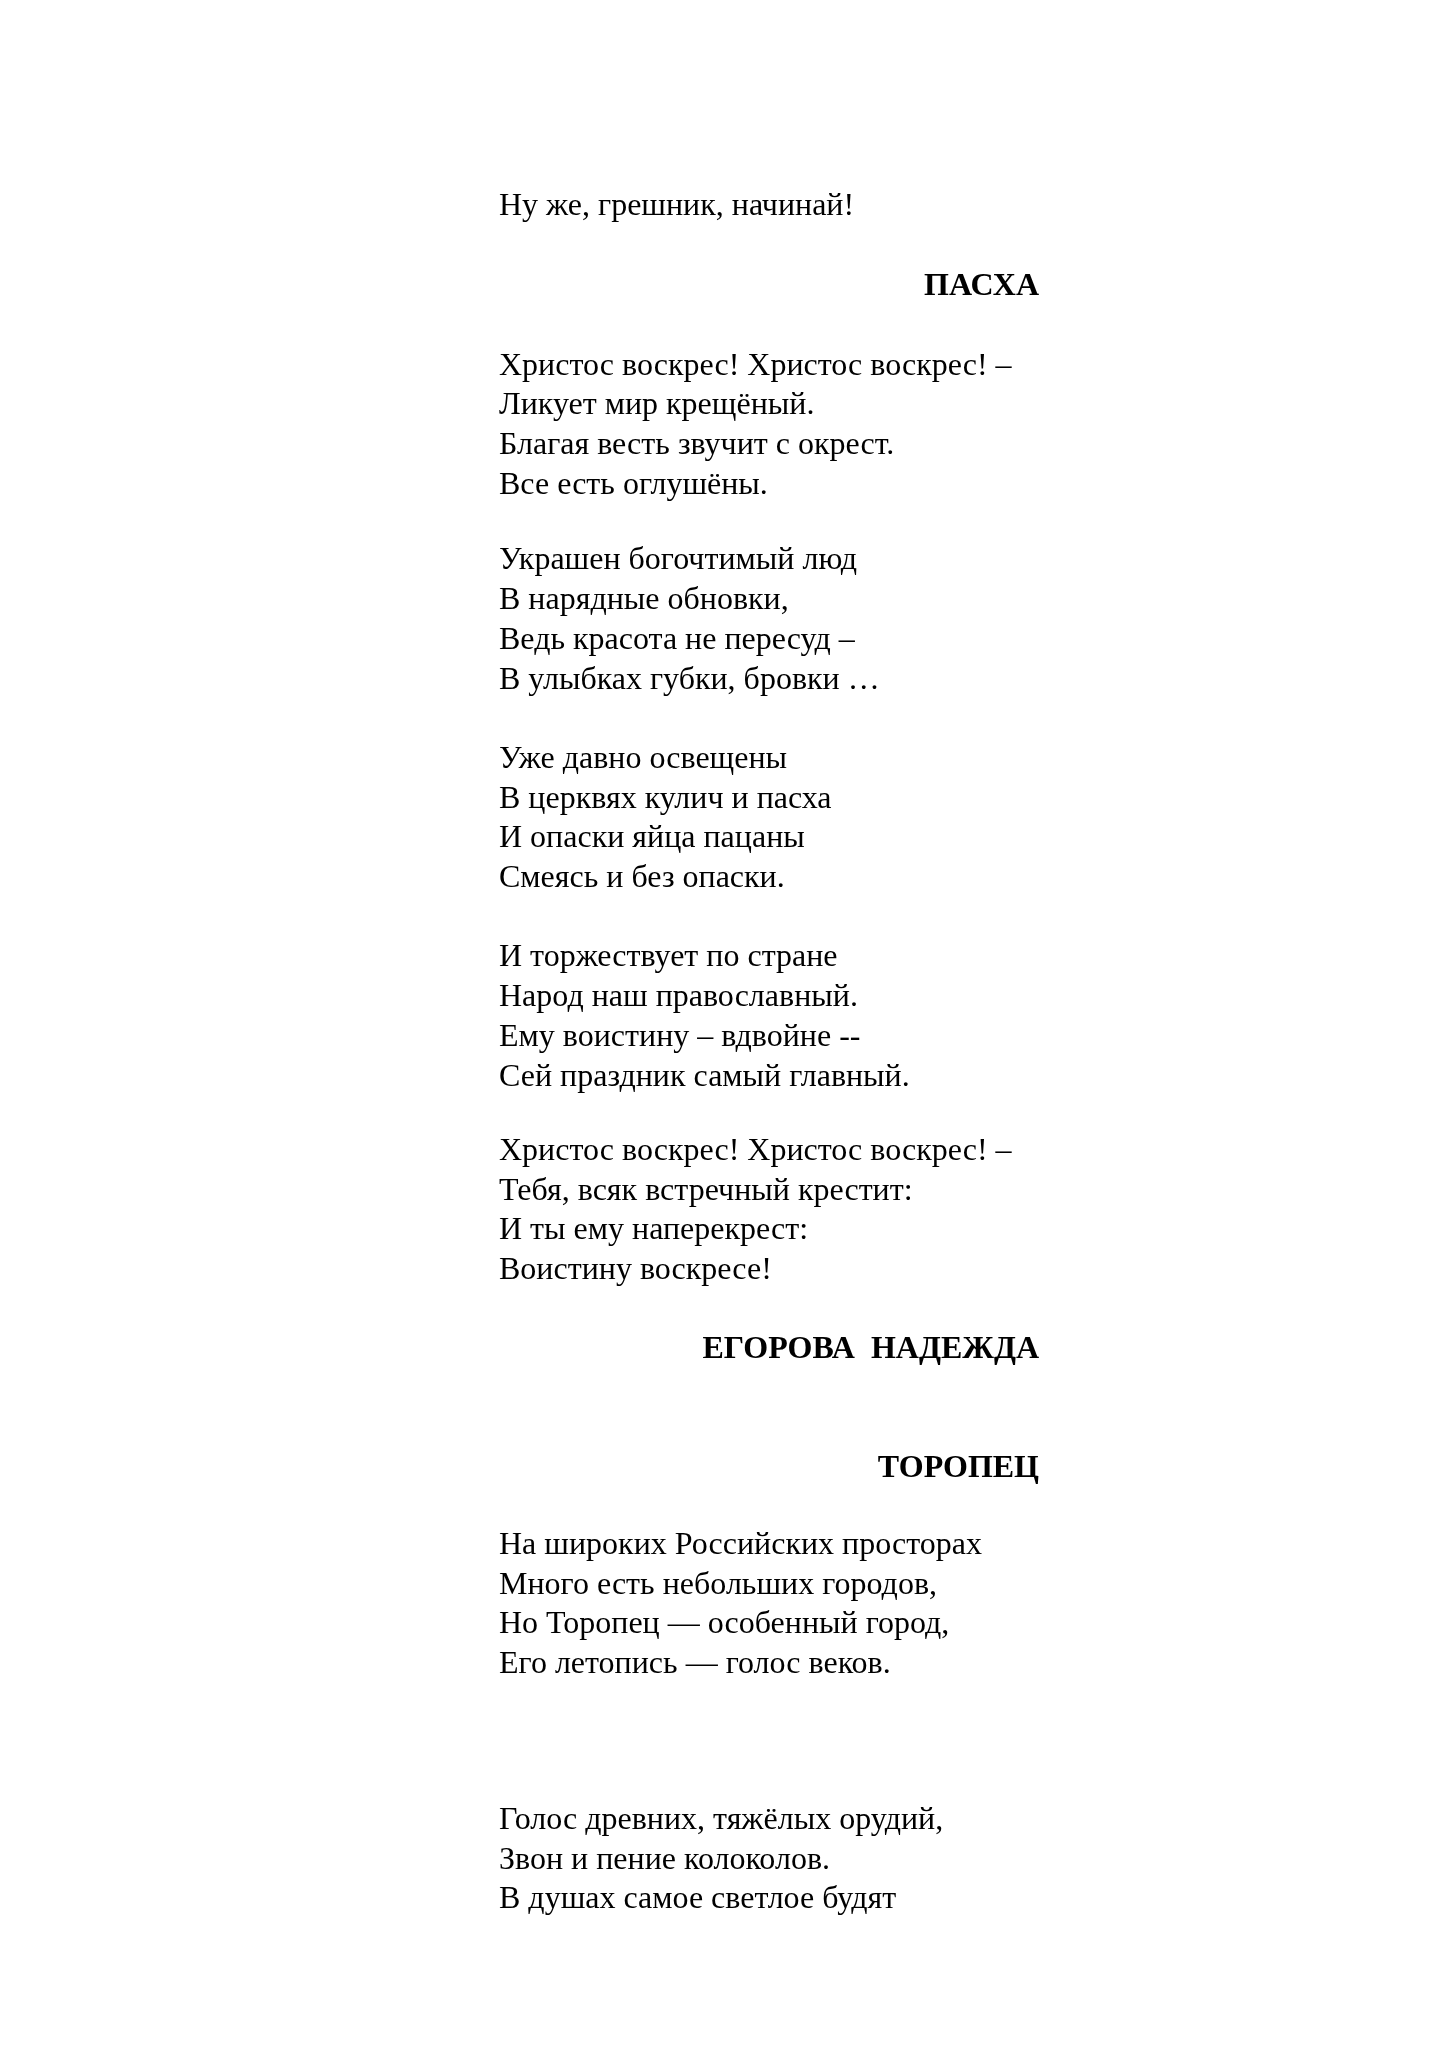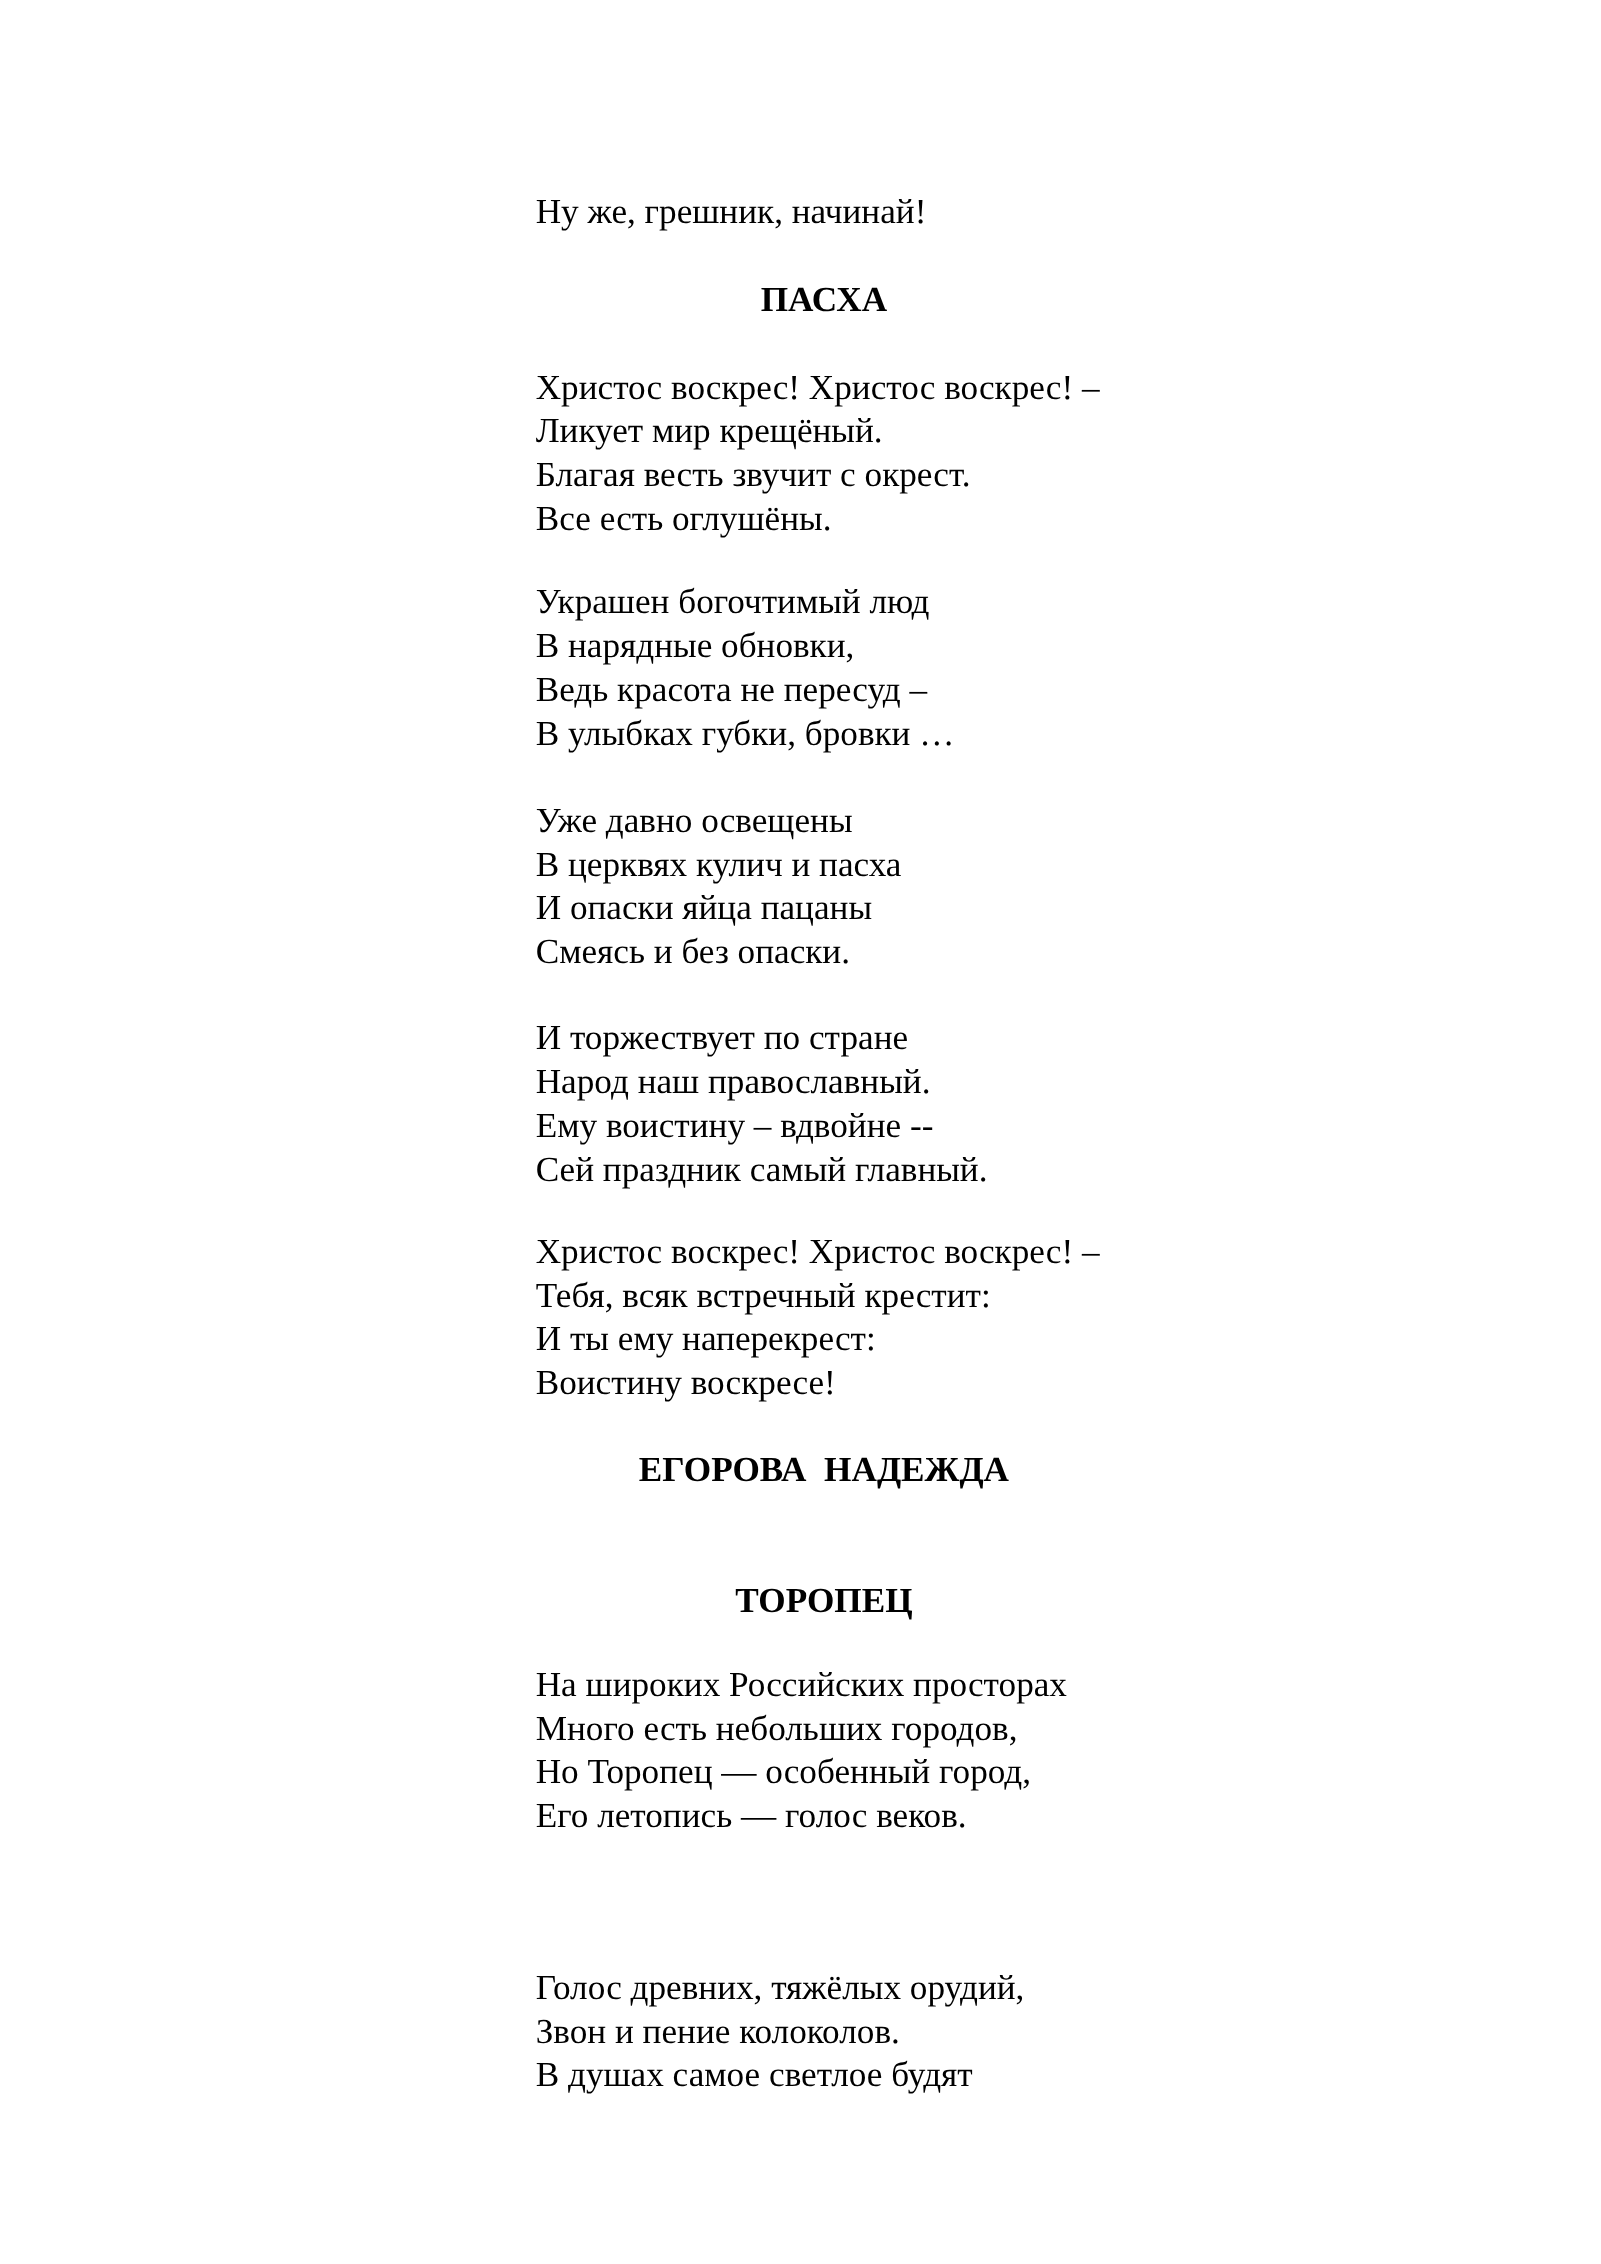--- a/index.html
+++ b/index.html
@@ -22,26 +22,26 @@
       height: 2058px;
       background: #ffffff;
     }
     .ln {
       position: absolute;
       left: 487px;
       font-size: 32px;
       line-height: 40px;
       height: 40px;
       white-space: pre;
-      margin: 0;
+      margin: 12px;
     }
     .center {
-      left: 449px;
+      left: 427px;
       width: 600px;
-      text-align: center;
+      text-align: right;
     }
     .bold {
       font-weight: bold;
     }
   </style>
 </head>
 <body>
 
 <div class="page">
 

